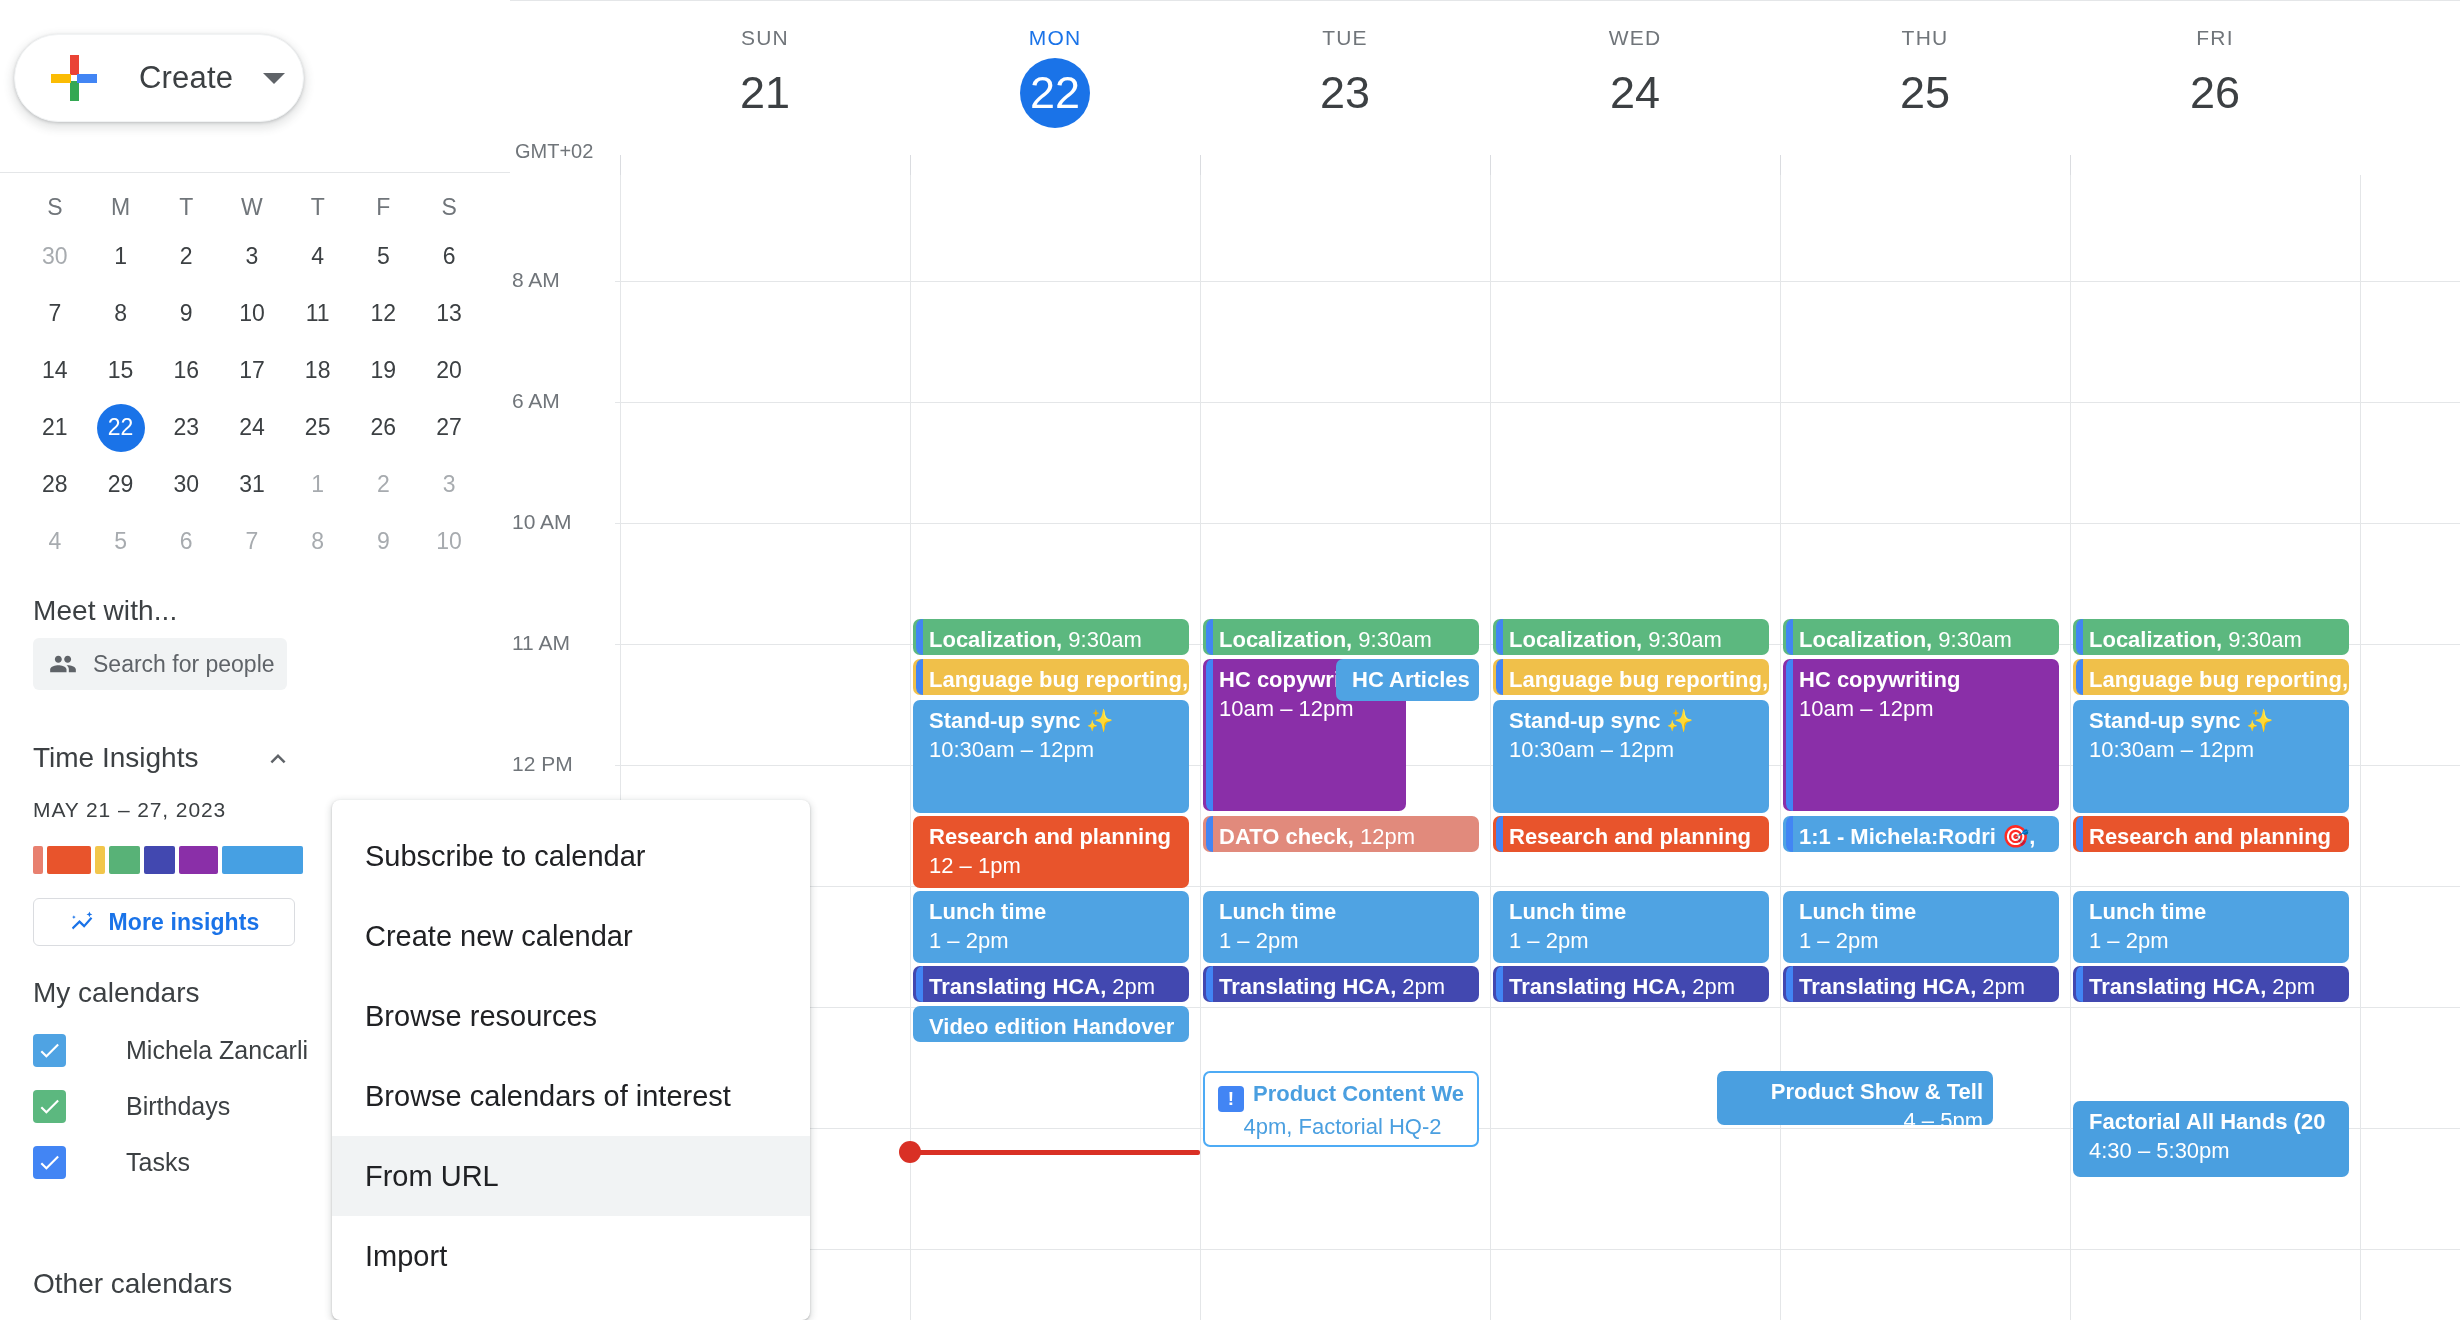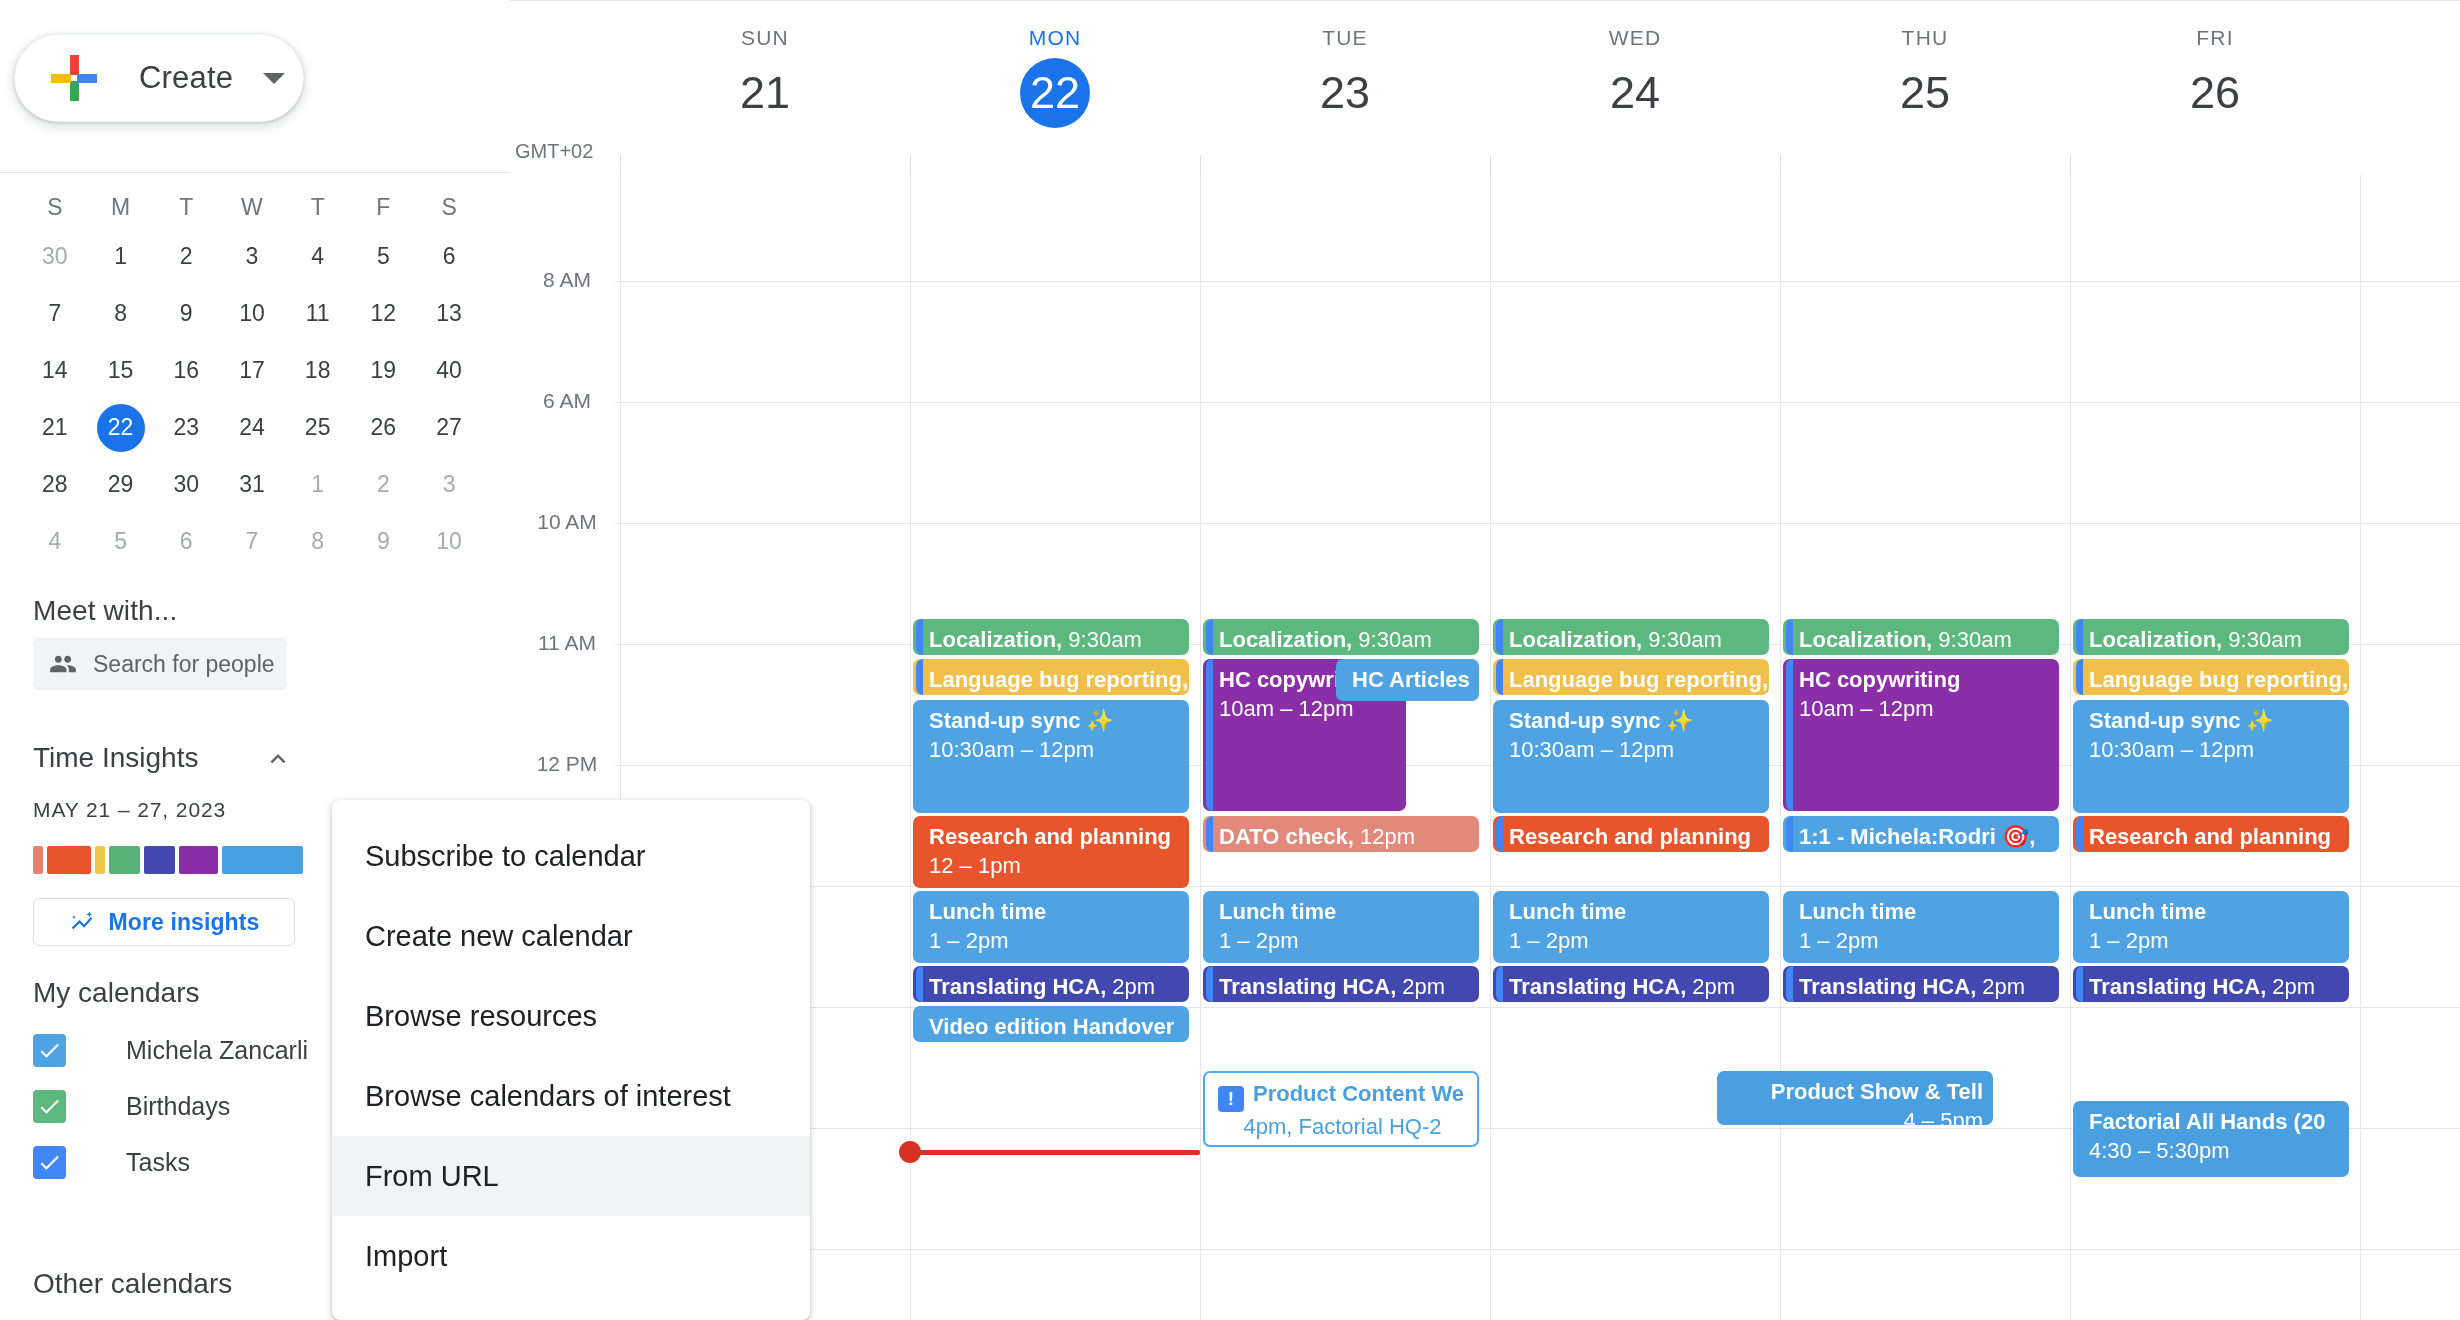--- a/index.html
+++ b/index.html
@@ -150,21 +150,21 @@
   .day-col-hdr.today .dnum {
     display: inline-flex; align-items: center; justify-content: center;
     width: 70px; height: 70px; border-radius: 50%;
     background: #1a73e8; color: #ffffff; margin-top: 8px;
   }
   .hdr-tick { position: absolute; top: 155px; width: 1px; height: 20px; background: #dadce0; }
 
   
   #time-grid { position: absolute; left: 0; top: 175px; width: 1950px; height: 1145px; overflow: hidden; }
   .hour-label {
-    position: absolute; right: 1838px; width: 110px; text-align: center;
+    position: absolute; right: 1838px; width: 110px; text-align: left;
     font-size: 21px; color: #70757a;
   }
   .hour-line { position: absolute; left: 105px; width: 1845px; height: 1px; background: #e4e6e8; }
   .col-line  { position: absolute; top: 0; width: 1px; height: 1145px; background: #e4e6e8; }
 
   
   #now-line { position: absolute; height: 5px; background: #d93025; border-radius: 2px; z-index: 40; }
   #now-dot { position: absolute; width: 22px; height: 22px; border-radius: 50%; background: #d93025; z-index: 41; }
 
   
@@ -263,21 +263,21 @@
               <td>12</td>
               <td>13</td>
             </tr>
             <tr>
               <td>14</td>
               <td>15</td>
               <td>16</td>
               <td>17</td>
               <td>18</td>
               <td>19</td>
-              <td>40</td>
+              <td>20</td>
             </tr>
             <tr>
               <td>21</td>
               <td class="today"><span>22</span></td>
               <td>23</td>
               <td>24</td>
               <td>25</td>
               <td>26</td>
               <td>27</td>
             </tr>

